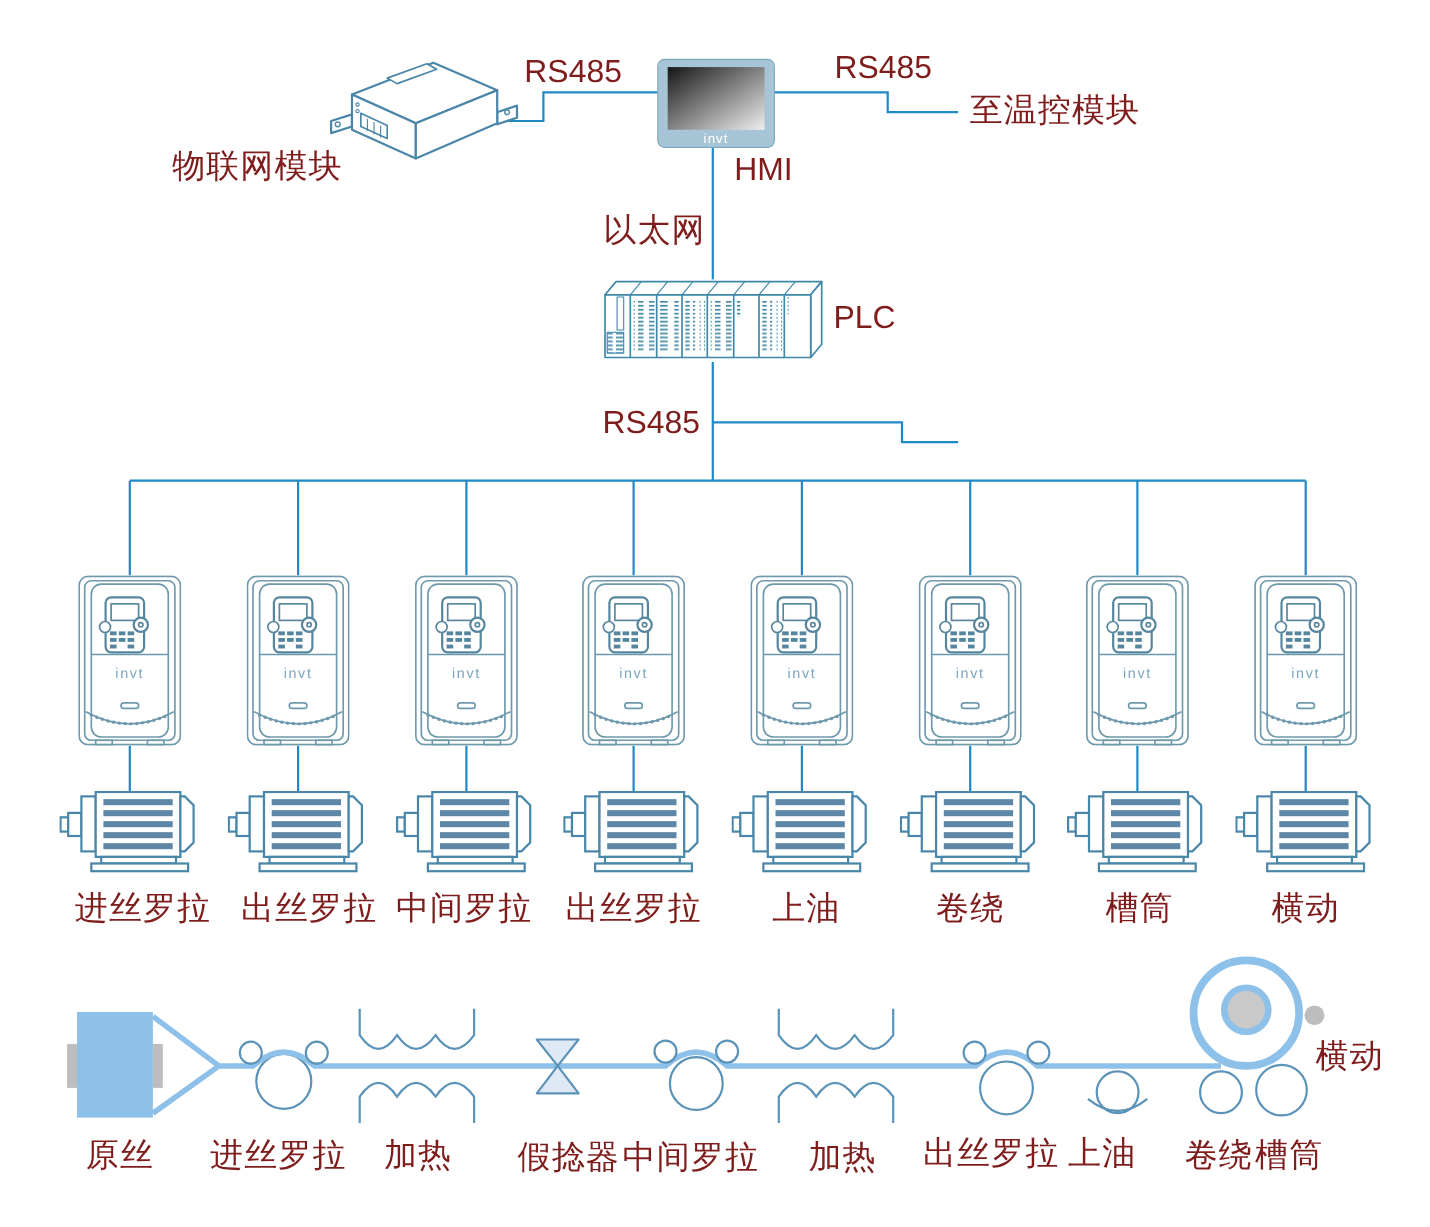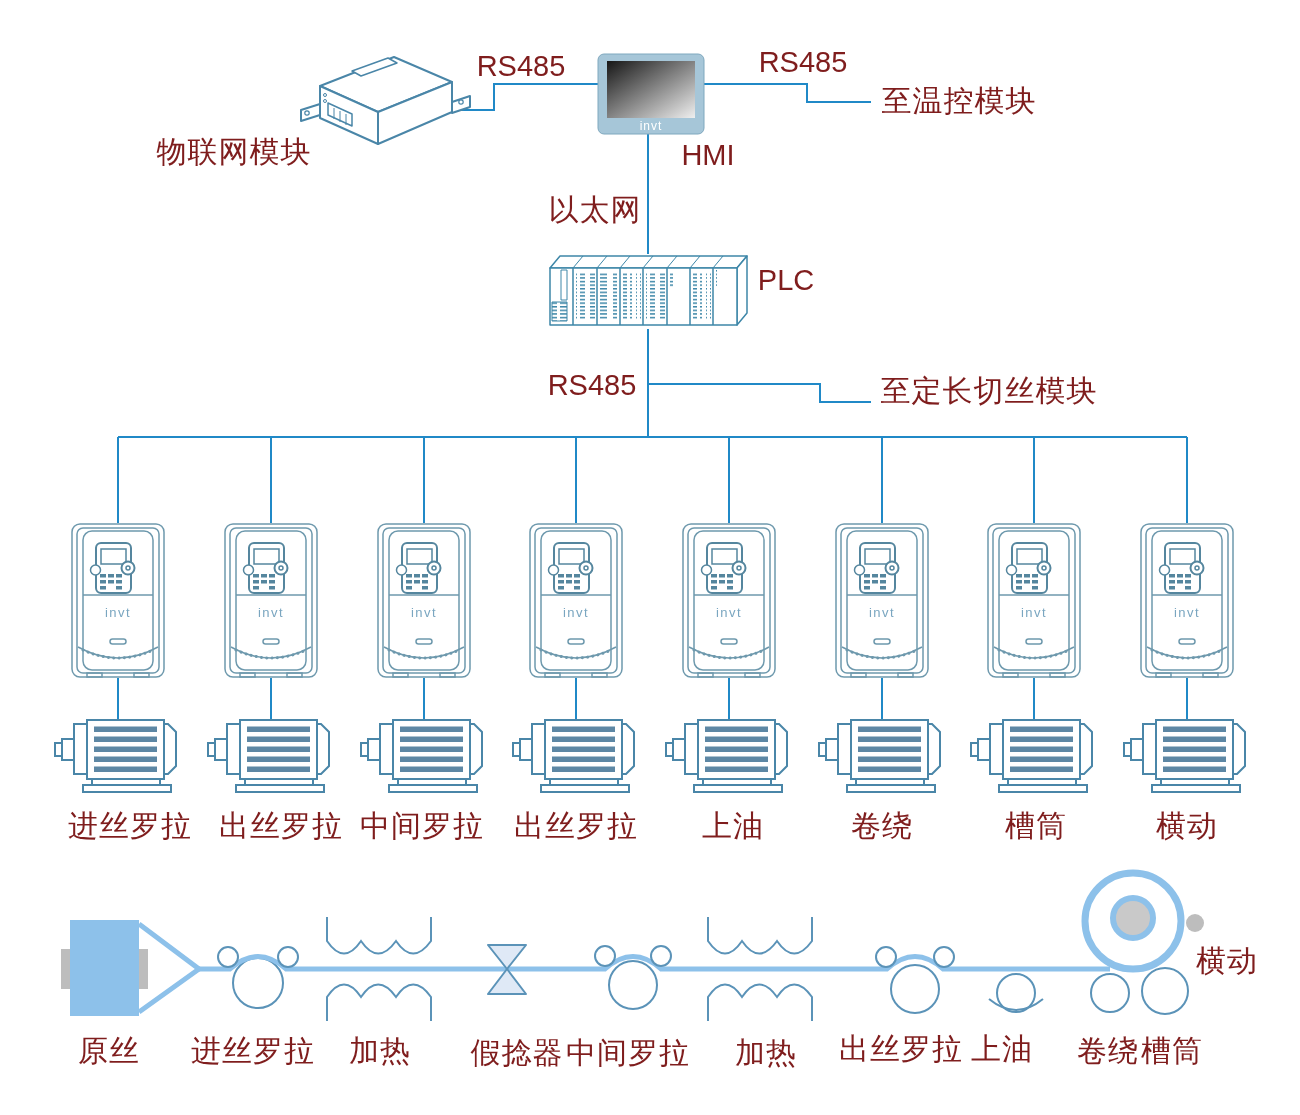--- a/index.html
+++ b/index.html
@@ -198,25 +198,24 @@
     <circle cx="1133" cy="921" r="48" fill="#fff" stroke="#8dc1ea" stroke-width="7"></circle>
     <circle cx="1133" cy="918" r="20" fill="#c9c9c9" stroke="#8dc1ea" stroke-width="6"></circle>
     <circle cx="1195" cy="923" r="9" fill="#bdbdbd"></circle>
   </g>
 </svg>
 
   <div class="lbl" style="left:234px;top:104px;margin-top:48px;">物联网模块</div>
   <div class="lbl latin" style="left:521px;top:66px;">RS485</div>
   <div class="lbl latin" style="left:803px;top:62px;">RS485</div>
   <div class="lbl" style="left:947px;top:101px;margin-left:12px;">至温控模块</div>
-  <div class="lbl latin" style="left:694px;top:155px;margin-left:14px;">HMI</div>
+  <div class="lbl latin" style="left:694px;top:155px;">HMI</div>
   <div class="lbl" style="left:595px;top:210px;">以太网</div>
-  <div class="lbl latin" style="left:786px;top:280px;">PLC</div>
+  <div class="lbl latin" style="left:786px;top:290px;">PLC</div>
   <div class="lbl latin" style="left:592px;top:385px;">RS485</div>
-  <div class="lbl" style="left:989px;top:391px;">至定长切丝模块</div>
 
   <div class="brand on-hmi" style="left:651px;top:126px;">invt</div>
   <div class="brand" style="left:118px;top:612px;">invt</div>
   <div class="brand" style="left:271px;top:612px;">invt</div>
   <div class="brand" style="left:424px;top:612px;">invt</div>
   <div class="brand" style="left:576px;top:612px;">invt</div>
   <div class="brand" style="left:729px;top:612px;">invt</div>
   <div class="brand" style="left:882px;top:612px;">invt</div>
   <div class="brand" style="left:1034px;top:612px;">invt</div>
   <div class="brand" style="left:1187px;top:612px;">invt</div>

